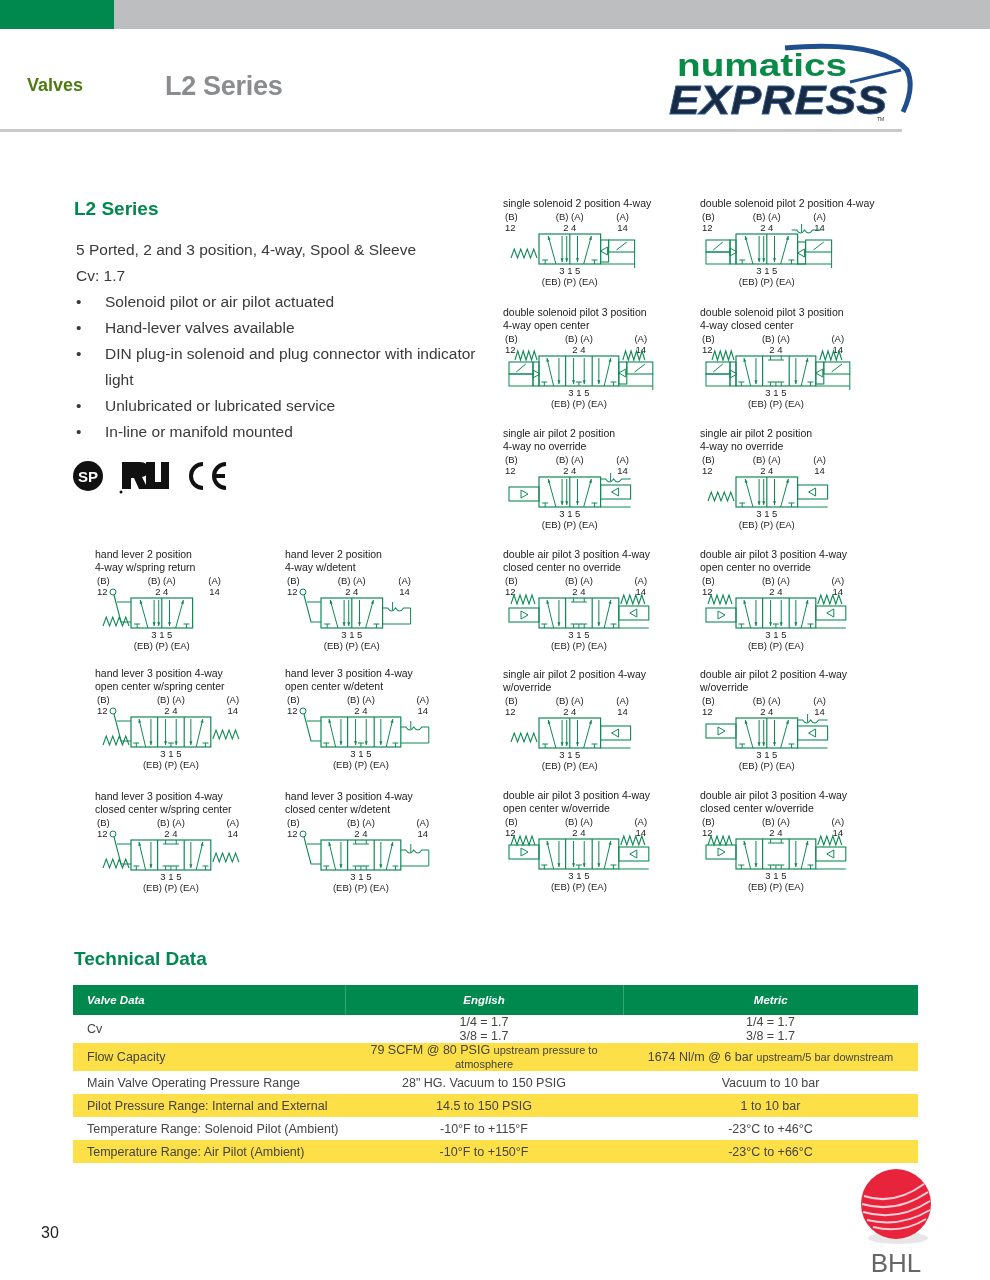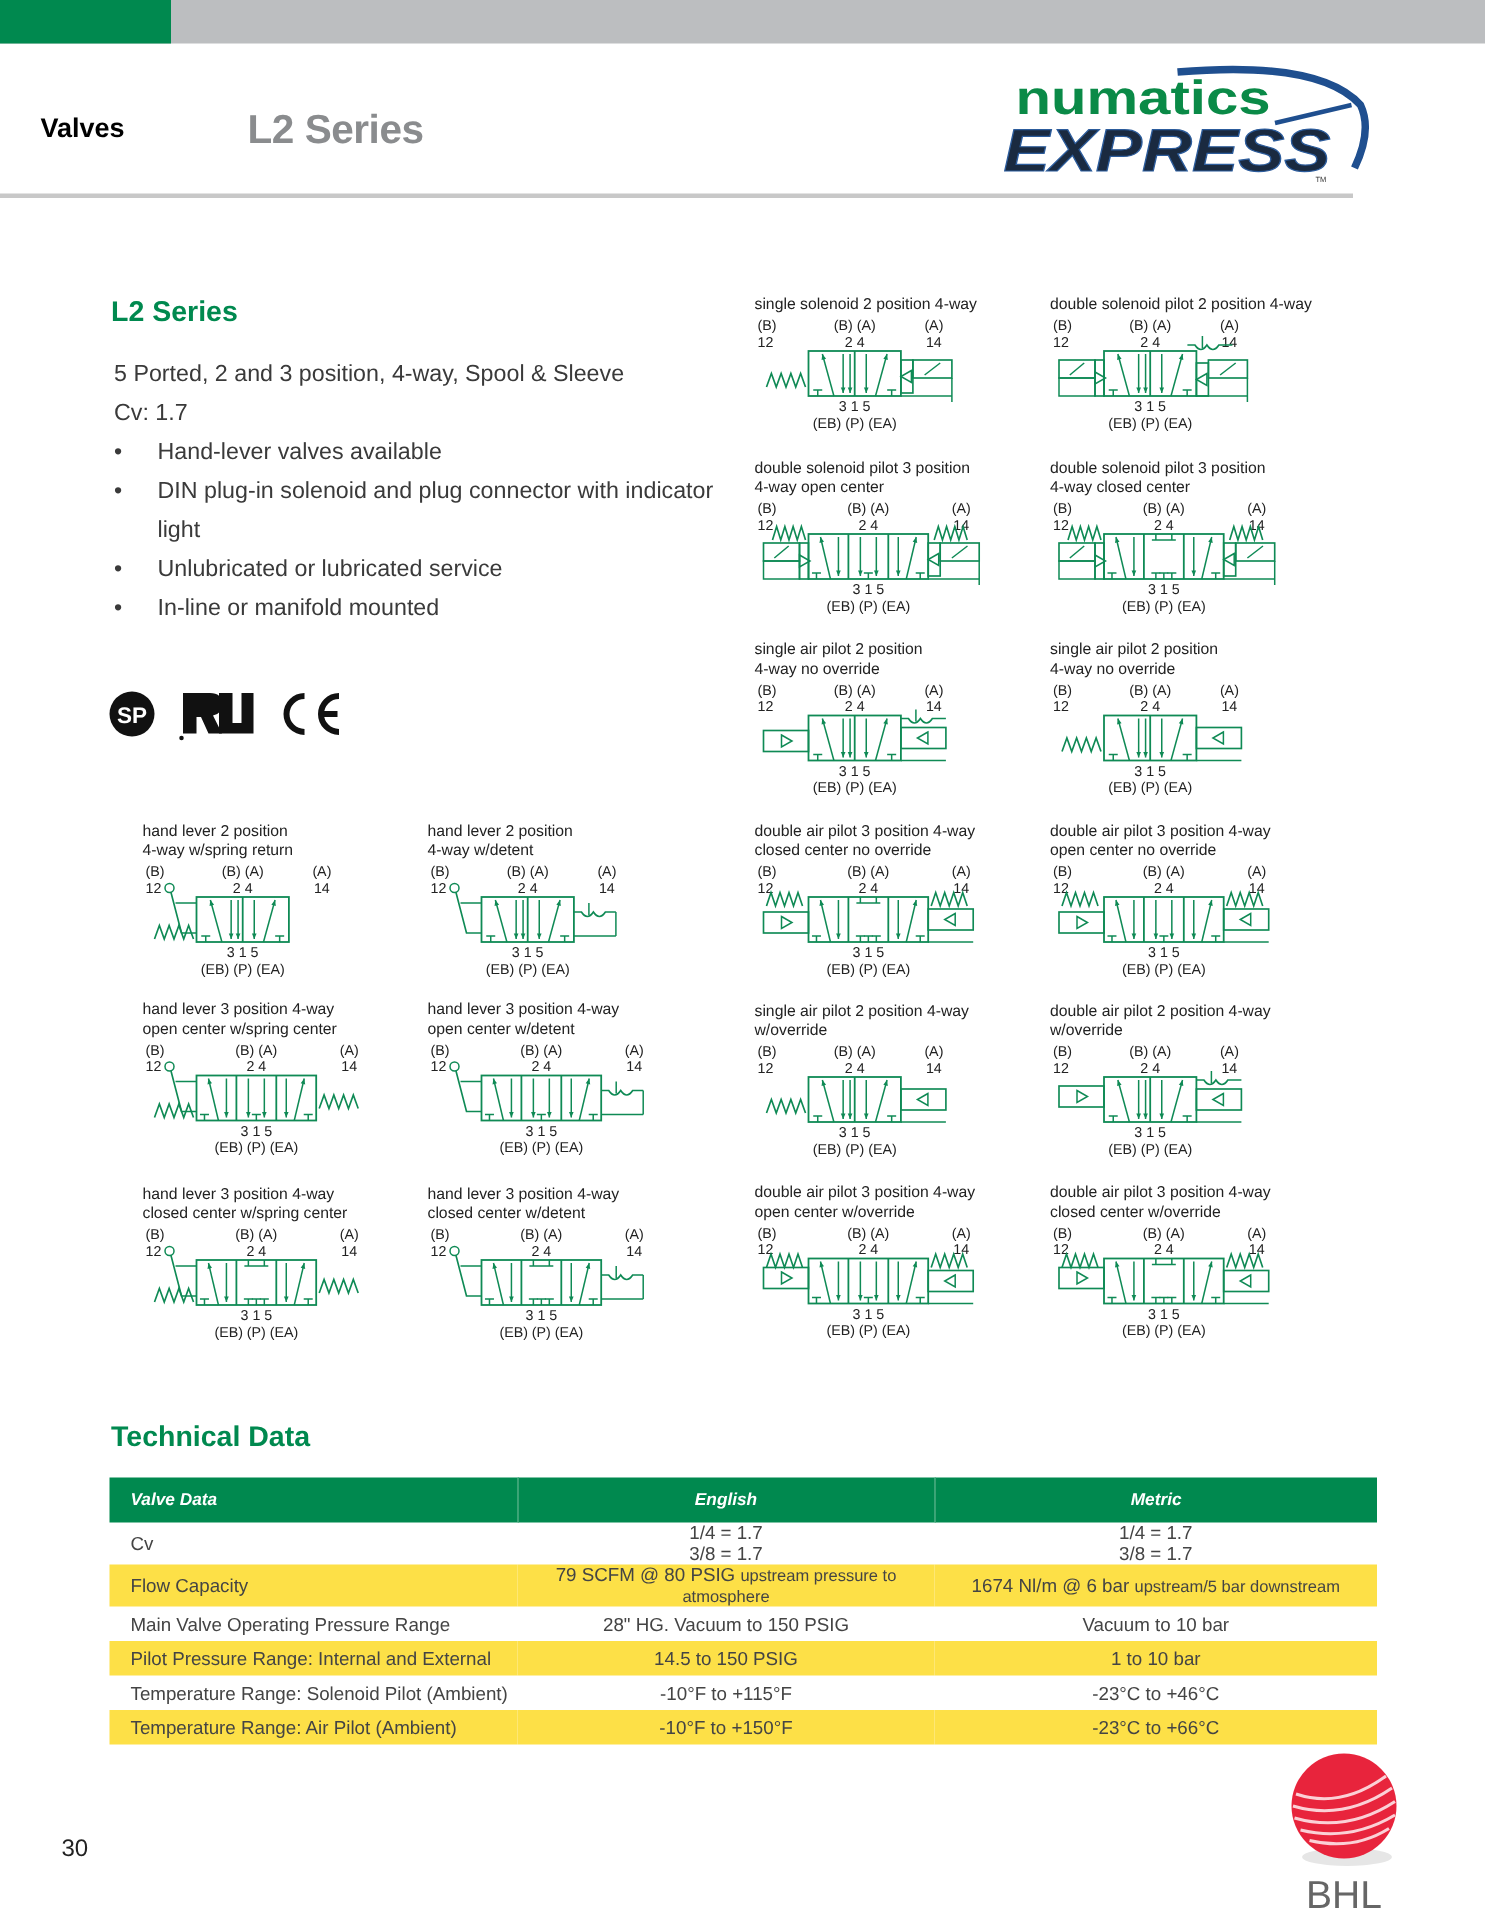--- a/index.html
+++ b/index.html
@@ -1,19 +1,19 @@
 <!DOCTYPE html>
 <html><head>
 <meta charset="utf-8">
 <style>
   html,body{margin:0;padding:0;background:#fff;}
   body{width:990px;height:1280px;position:relative;overflow:hidden;font-family:"Liberation Sans",sans-serif;color:#333;}
   .topbar{position:absolute;left:0;top:0;width:990px;height:29px;background:#bcbec0;}
   .topbar .green{position:absolute;left:0;top:0;width:114px;height:29px;background:#00894f;}
-  .section-label{position:absolute;left:27px;top:75px;font-size:18px;font-weight:bold;color:#000000;}
+  .section-label{position:absolute;left:27px;top:75px;font-size:18px;font-weight:bold;color:#4d7c0f;}
   .page-title{position:absolute;left:165px;top:71px;font-size:27px;font-weight:bold;color:#8a8c8e;letter-spacing:-0.3px;}
   .header-rule{position:absolute;left:0;top:129px;width:902px;height:3px;background:#c8c8c8;}
   .logo{position:absolute;left:665px;top:42px;width:250px;height:80px;}
   .series-title{position:absolute;left:74px;top:198px;font-size:19px;font-weight:bold;color:#00894f;}
   .intro{position:absolute;left:76px;top:237px;width:400px;font-size:15.5px;color:#3a3a3a;line-height:26px;}
   .intro .line{white-space:nowrap;}
   .bullets{list-style:none;margin:0;padding:0;}
   .bullets li{position:relative;padding-left:29px;}
   .bullets li::before{content:"•";position:absolute;left:0;top:0;}
   .certs{position:absolute;left:72px;top:456px;height:40px;display:flex;align-items:center;gap:14px;}
@@ -49,20 +49,21 @@
   <text x="12" y="34" font-family="Liberation Sans, sans-serif" font-weight="bold" font-size="32" fill="#0a8a47" textLength="170" lengthAdjust="spacingAndGlyphs">numatics</text>
   <text x="4" y="72" font-family="Liberation Sans, sans-serif" font-weight="bold" font-style="italic" font-size="40" fill="#1a2a40" stroke="#2c5c9c" stroke-width="0.8" textLength="218" lengthAdjust="spacingAndGlyphs">EXPRESS</text>
   <text x="212" y="79" font-family="Liberation Sans, sans-serif" font-size="5" fill="#333">TM</text>
 </svg>
 
 <div class="series-title">L2 Series</div>
 <div class="intro">
   <div class="line">5 Ported, 2 and 3 position, 4-way, Spool &amp; Sleeve</div>
   <div class="line">Cv: 1.7</div>
   <ul class="bullets">
+    <li>Solenoid pilot or air pilot actuated</li>
     <li>Hand-lever valves available</li>
     <li>DIN plug-in solenoid and plug connector with indicator light</li>
     <li>Unlubricated or lubricated service</li>
     <li>In-line or manifold mounted</li>
   </ul>
 </div>
 
 <div class="certs">
   <svg width="32" height="36" viewBox="0 0 32 36">
     <circle cx="16" cy="18" r="15" fill="#111"></circle>

